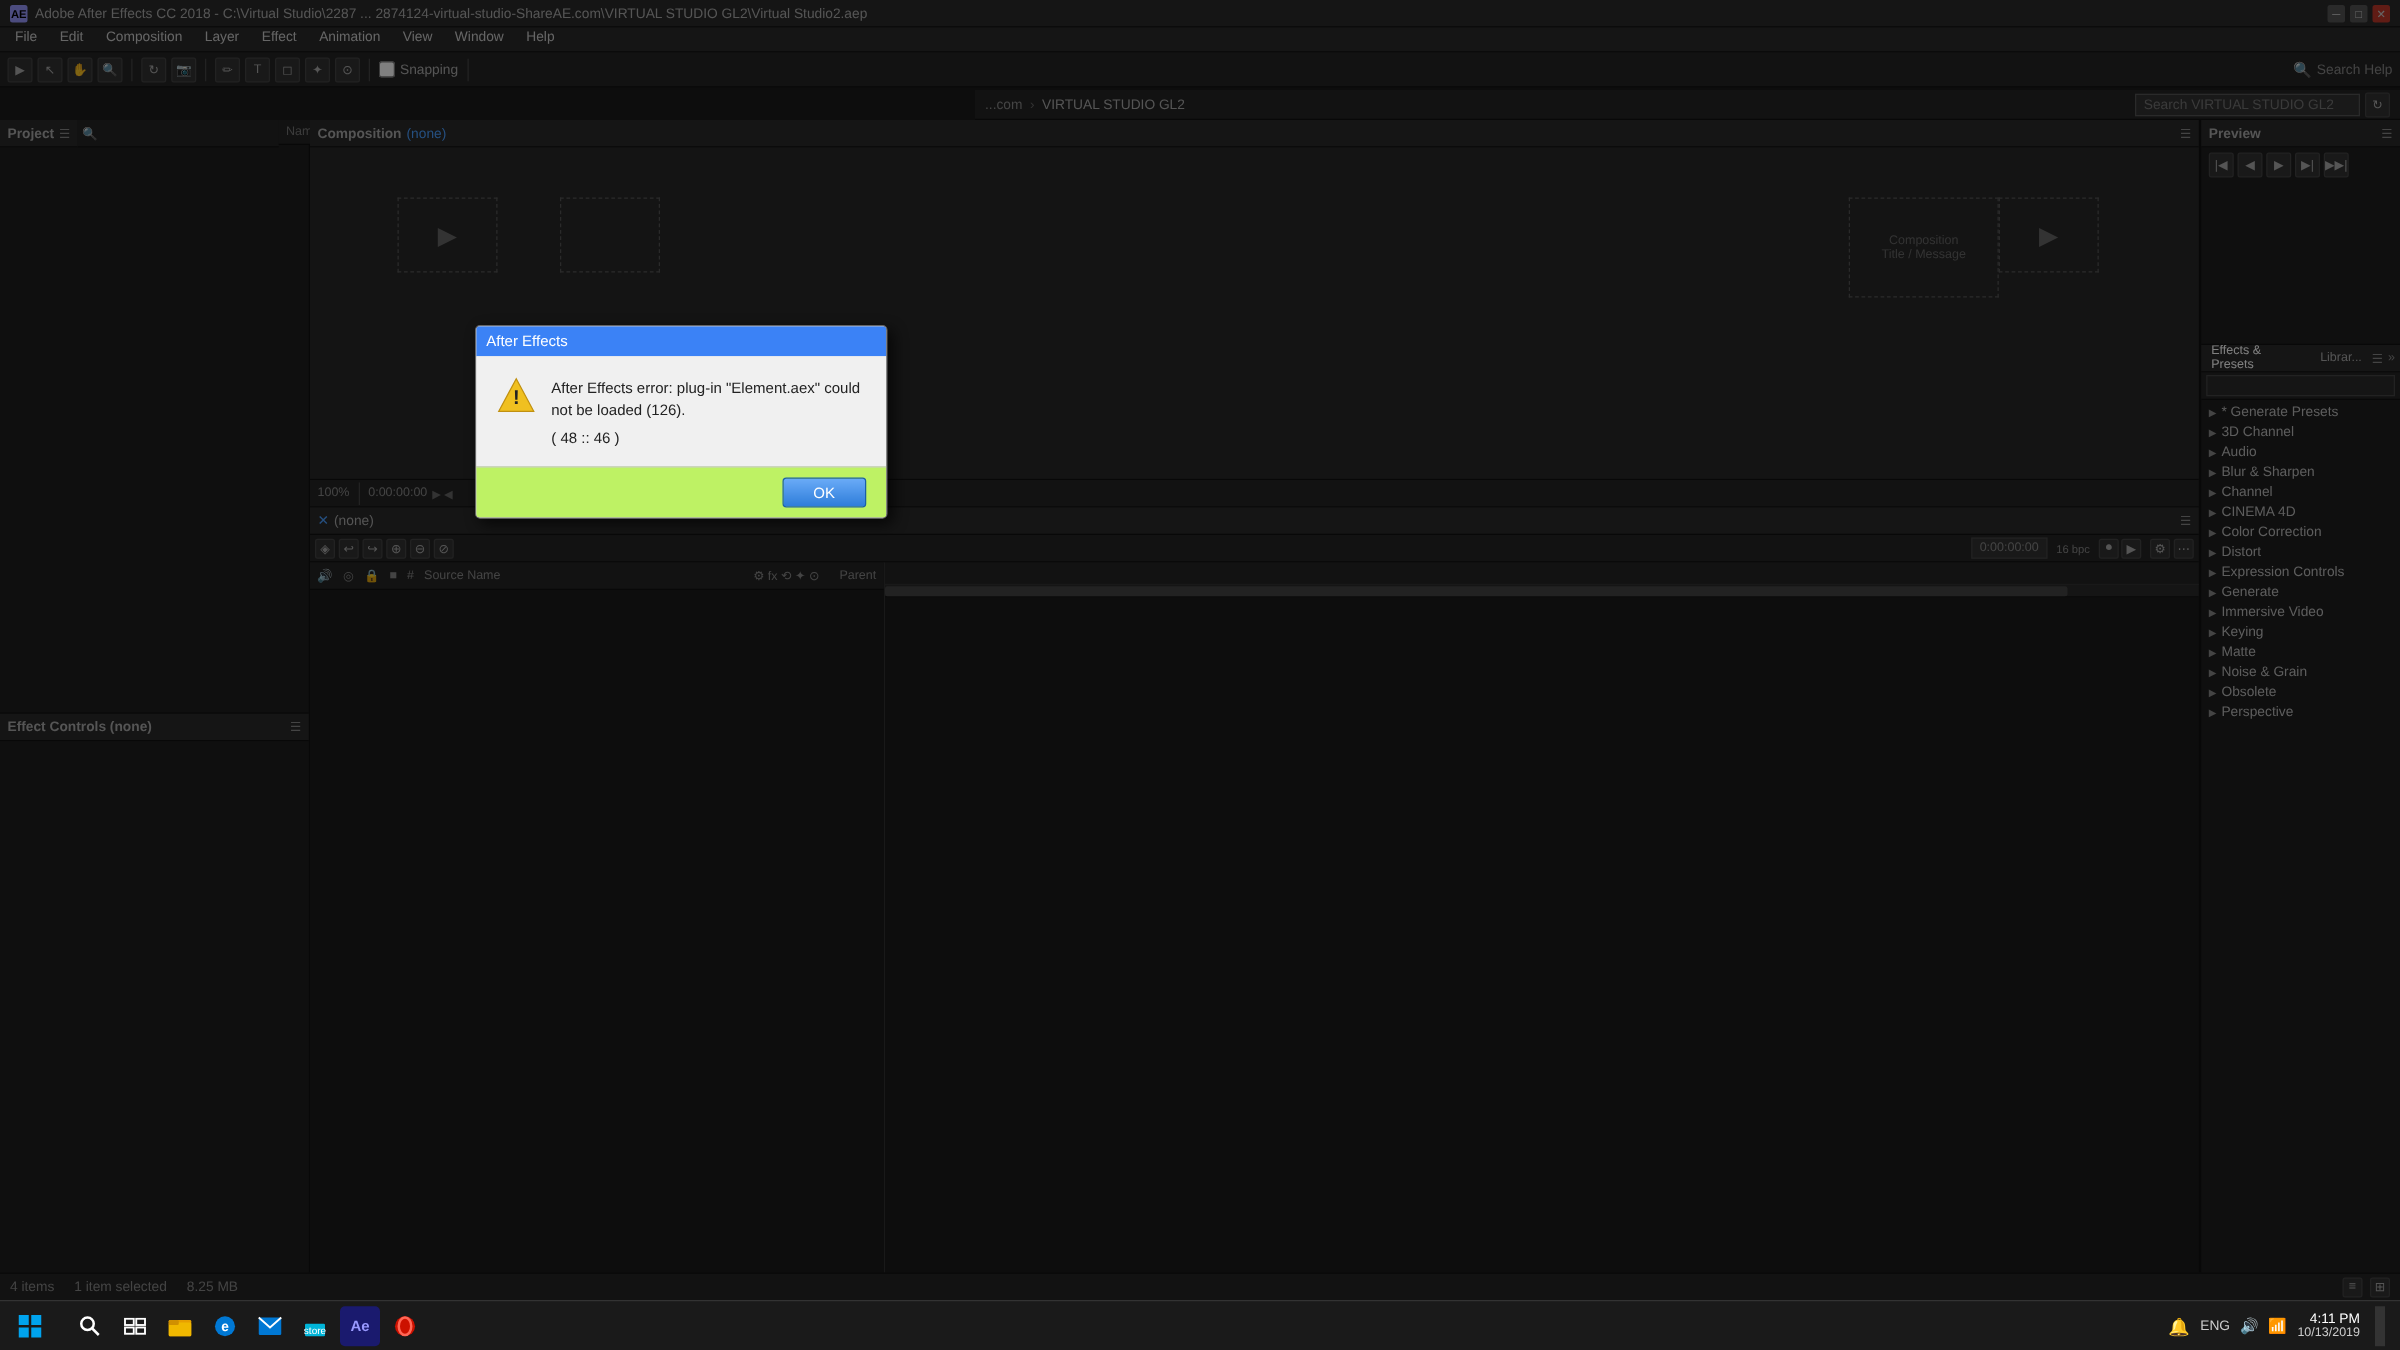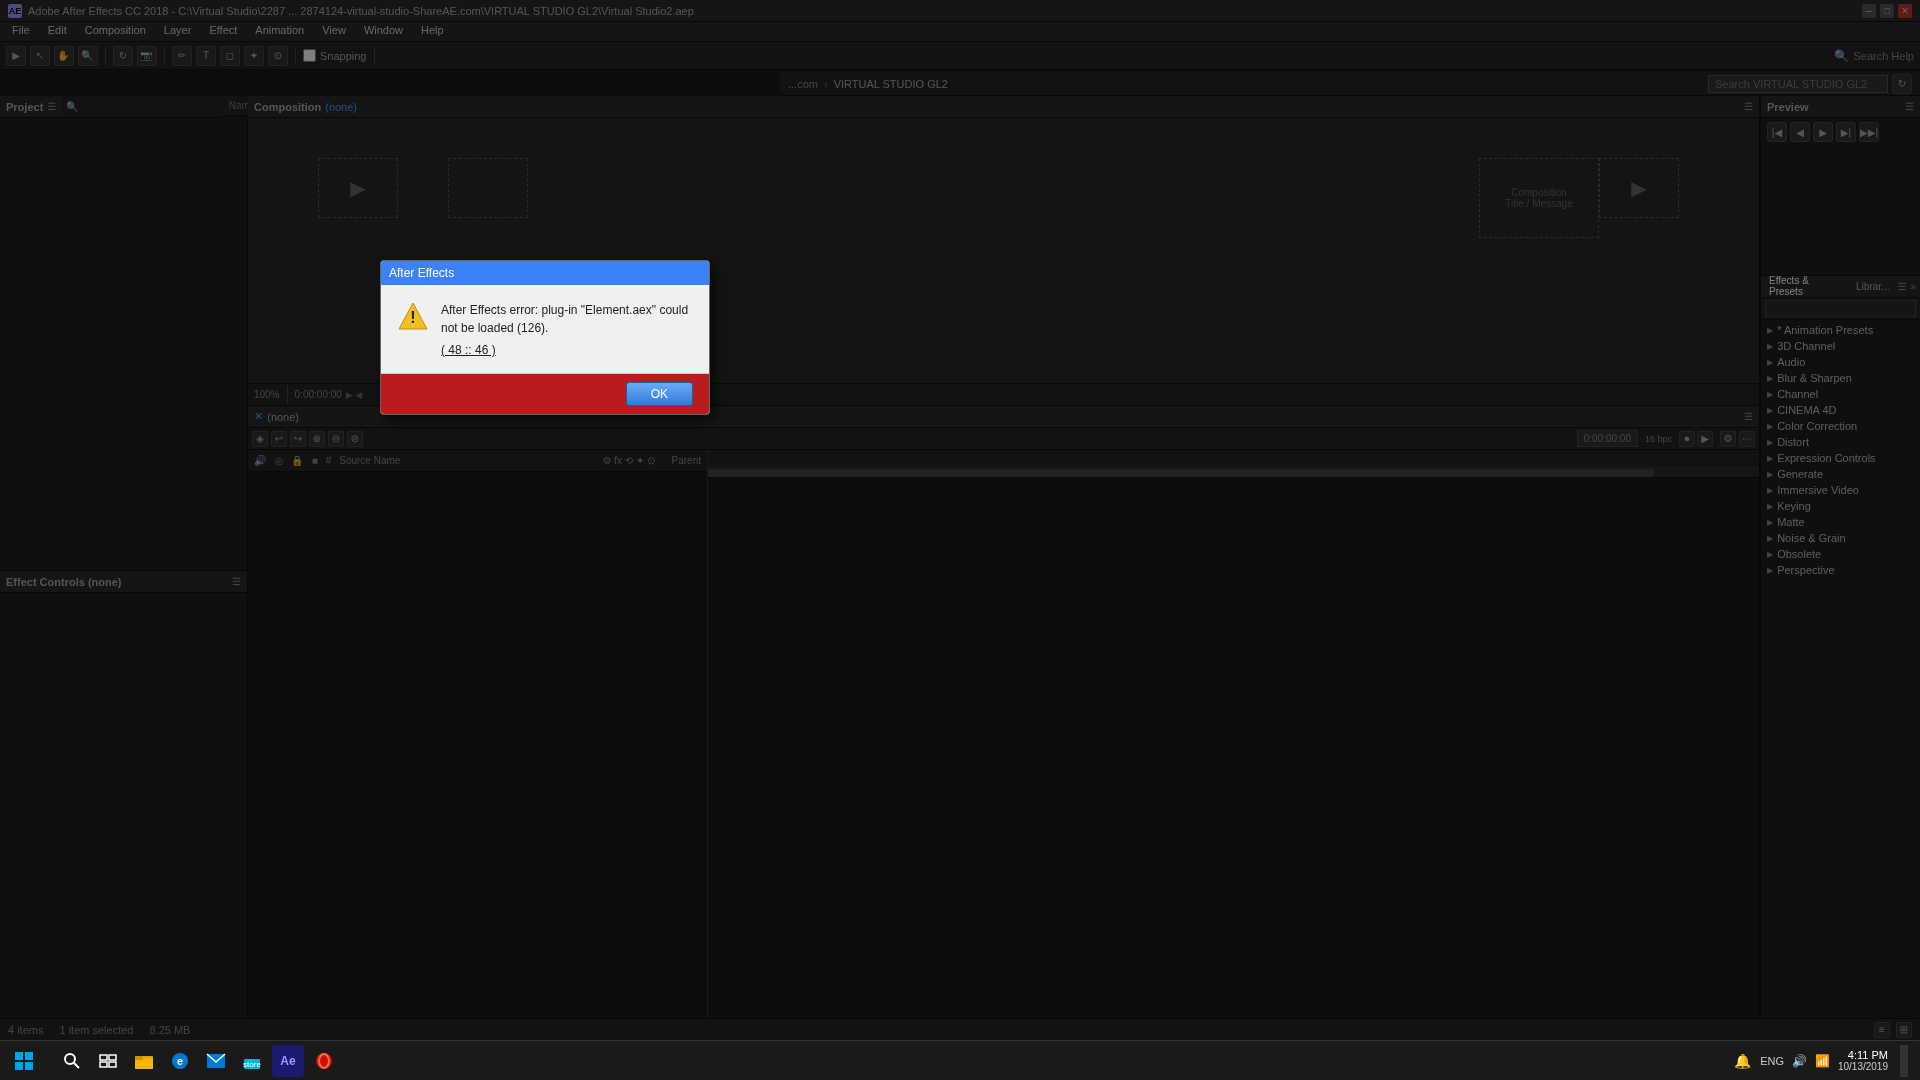--- a/index.html
+++ b/index.html
@@ -395,21 +395,21 @@
       height: 32px;
       flex-shrink: 0;
     }
     #modal-text {
       font-size: 12px;
       color: #222;
       line-height: 1.5;
     }
     #modal-footer {
       padding: 8px 16px;
-      background: #b91c1c;
+      background: #bef264;
       display: flex;
       justify-content: flex-end;
       border-top: 1px solid #ccc;
     }
     #ok-btn {
       background: linear-gradient(to bottom, #6aabf7, #2e7dda);
       color: #fff;
       border: 1px solid #1a5fa8;
       border-radius: 3px;
       padding: 4px 24px;
@@ -706,21 +706,21 @@
         <span class="panel-tab">Librar...</span>
         <span class="panel-menu-icon" style="margin-left:auto;">☰</span>
         <span style="font-size:10px; color:#888; cursor:pointer;">»</span>
       </div>
       <div id="effects-search">
         <input type="text" style="width: 100%; background: rgb(42, 42, 42); border: 1px solid rgb(68, 68, 68); color: rgb(204, 204, 204); font-size: 10px; padding: 2px 4px; outline: none;">
       </div>
       <div id="effects-list">
       <div class="effects-item">
             <span class="triangle">▶</span>
-            <span>* Animation Presets</span>
+            <span>* Generate Presets</span>
           </div>
           <div class="effects-item">
             <span class="triangle">▶</span>
             <span>3D Channel</span>
           </div>
           <div class="effects-item">
             <span class="triangle">▶</span>
             <span>Audio</span>
           </div>
           <div class="effects-item">
@@ -799,21 +799,21 @@
     <div id="modal-body">
 
       <div id="modal-icon">
         <svg width="32" height="32" viewBox="0 0 32 32">
           <polygon points="16,2 30,28 2,28" fill="#f0c020" stroke="#c09010" stroke-width="1"></polygon>
           <text x="16" y="22" text-anchor="middle" font-size="16" font-weight="bold" fill="#222">!</text>
         </svg>
       </div>
       <div>
         <div id="modal-text">After Effects error: plug-in "Element.aex" could not be loaded (126).</div>
-        <div style="font-size:12px; color:#222; margin-top:6px;text-decoration:underline;">( 48 :: 46 )</div>
+        <div style="font-size:12px; color:#222; margin-top:6px;">( 48 :: 46 )</div>
       </div>
     </div>
     <div id="modal-footer">
       <button id="ok-btn">OK</button>
     </div>
   </div>
 </div>
 
 <div id="taskbar">
   <div id="taskbar-start">

